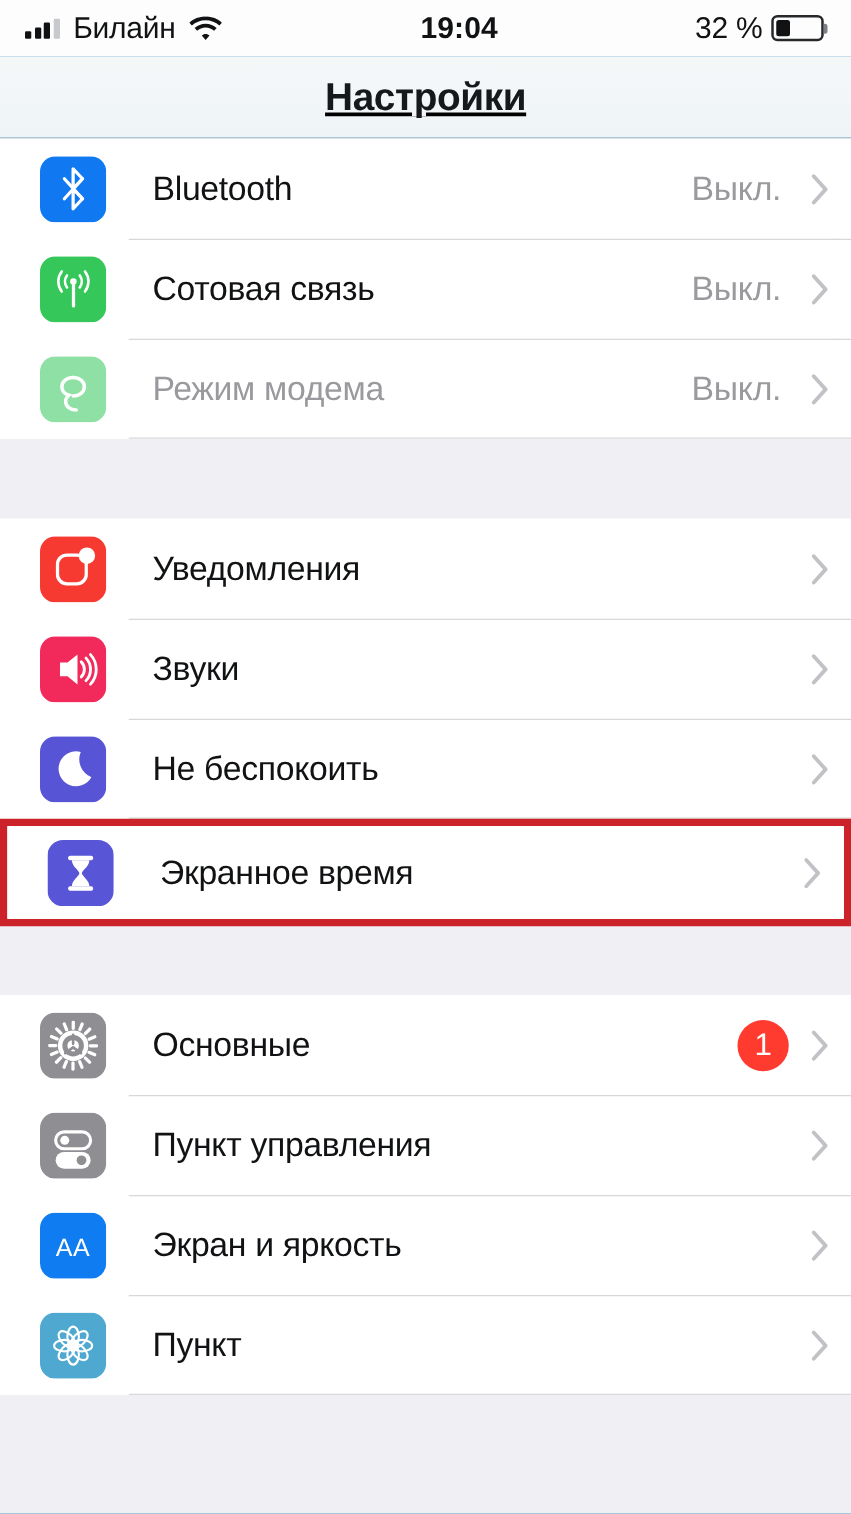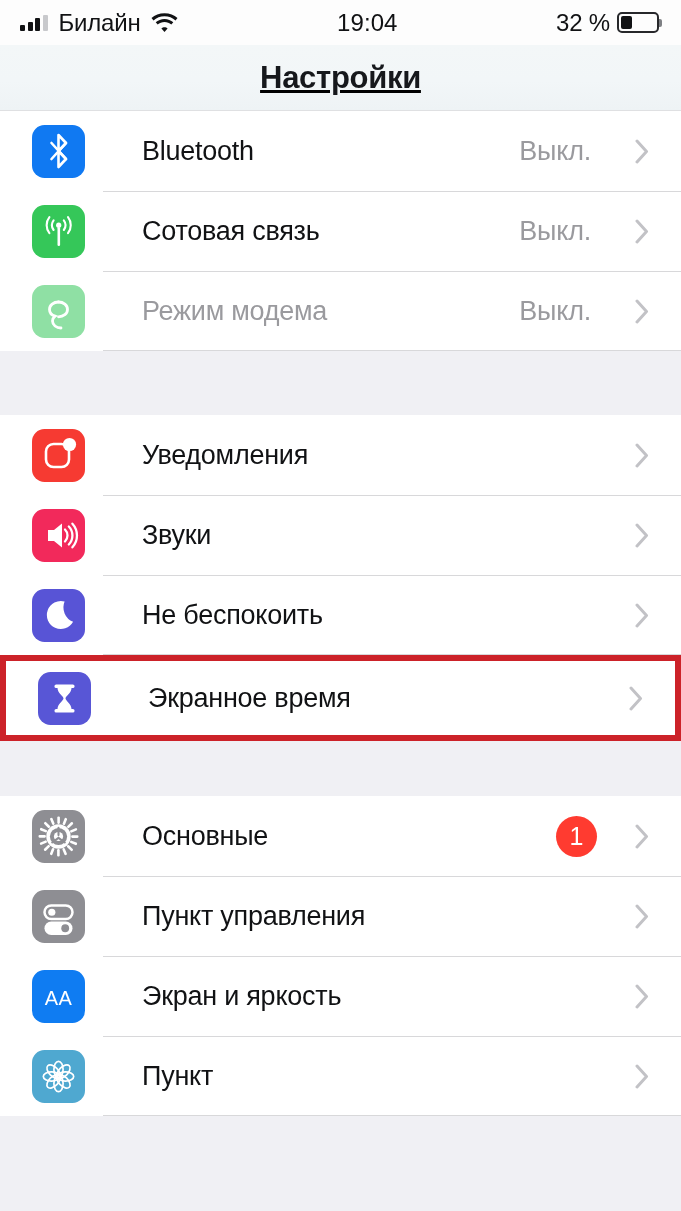--- a/index.html
+++ b/index.html
@@ -37,21 +37,21 @@
   .signal i:nth-child(2){ height:9.5px; }
   .signal i:nth-child(3){ height:13px; }
   .signal i:nth-child(4){ height:16.5px; background:#c8c9cc; }
 
   .carrier{
     font-size:24px; font-weight:400; color:#111214; letter-spacing:-0.2px;
     line-height:1;
   }
   .wifi{ width:27px; height:20px; display:block; }
   .clock{
-    font-size:24px; font-weight:400; color:#111214; letter-spacing:0.1px;
+    font-size:24px; font-weight:700; color:#111214; letter-spacing:0.1px;
   }
   .batt-pct{ font-size:24px; font-weight:400; color:#111214; letter-spacing:-0.2px; }
   .batt{
     position:relative; width:42px; height:21px;
     border:2px solid #27282b; border-radius:5px;
     display:flex; align-items:center;
   }
   .batt:after{
     content:""; position:absolute; right:-5px; top:50%; transform:translateY(-50%);
     width:3px; height:8px; background:#7e8084; border-radius:0 2px 2px 0;
@@ -77,24 +77,23 @@
     background:#f0f0f4;
   }
   .group{ background:#ffffff; }
   .gap{ background:#f0f0f4; }
   .gap-1{ height:64px; }
   .gap-2{ height:55px; }
 
   .row{
     display:flex; align-items:center;
     height:80px;
-    padding-left:22px; padding-right:32px;
+    padding-left:22px; padding-right:18px;
     background:#ffffff;
     position:relative;
-    gap:20px;
   }
   .row + .row:before{
     content:"";
     position:absolute; left:103px; right:0; top:0;
     height:1px; background:#d8d8da;
   }
   .group > .row:last-child:after{
     content:"";
     position:absolute; left:103px; right:0; bottom:0;
     height:1px; background:#d8d8da;

